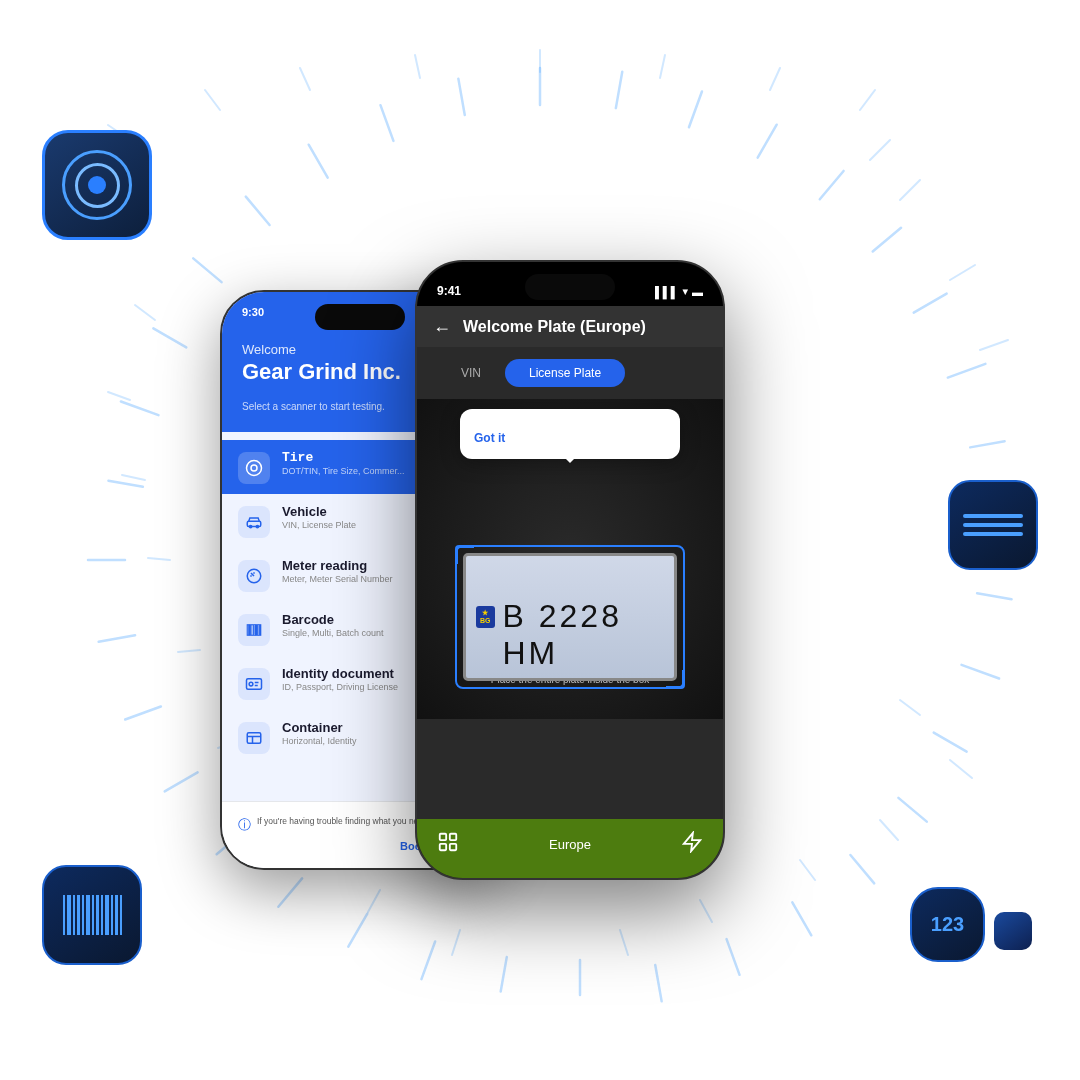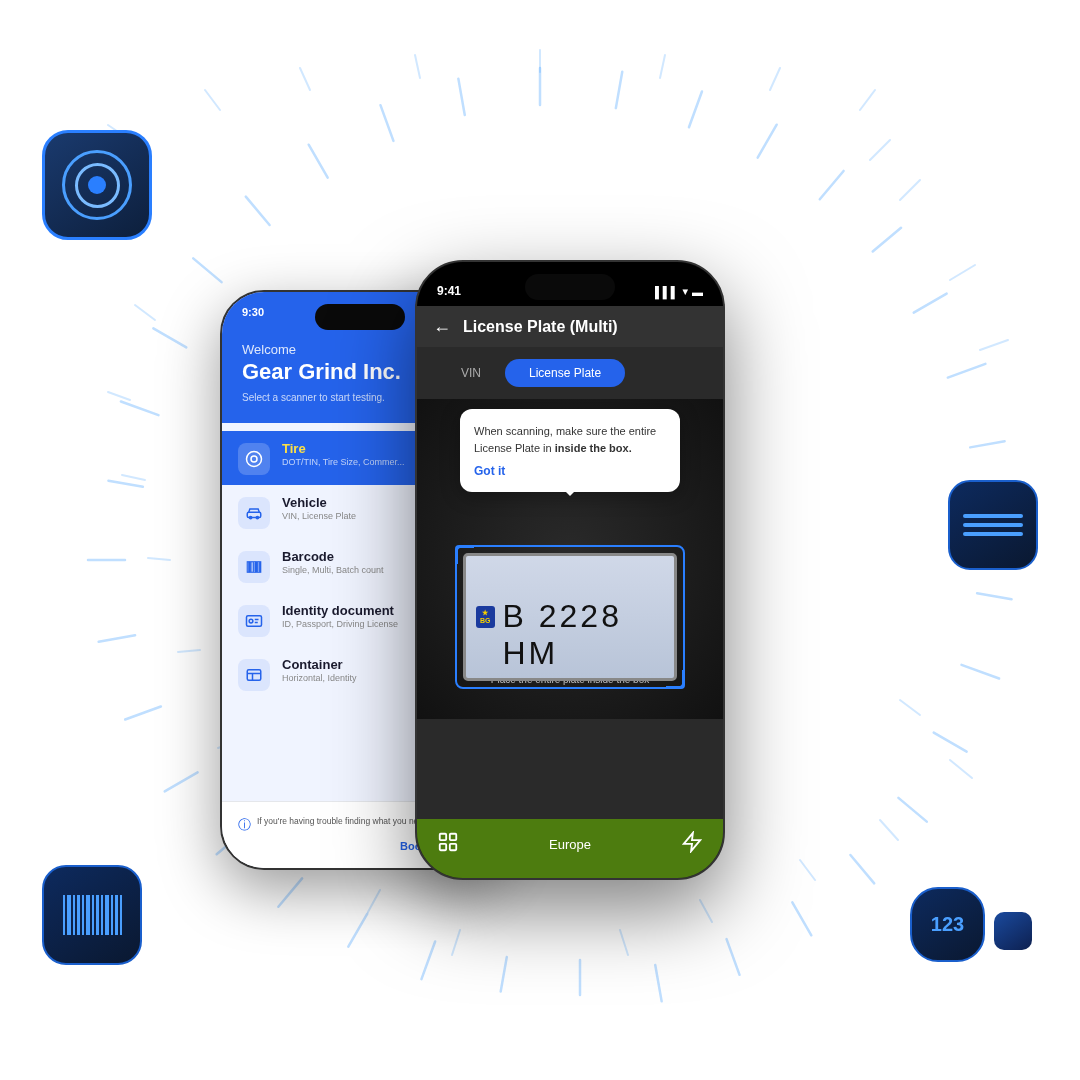--- a/index.html
+++ b/index.html
@@ -154,21 +154,21 @@
     }
     .back-header .company {
       color: #fff;
       font-size: 22px;
       font-weight: 700;
       margin-top: 2px;
     }
     .back-header .subtitle {
       color: rgba(255,255,255,0.75);
       font-size: 10px;
-      margin-top: 7px;
+      margin-top: 16px;
     }
 
     .menu-list {
       padding: 8px 0;
     }
 
     .menu-item {
       display: flex;
       align-items: flex-start;
       padding: 10px 16px;
@@ -192,21 +192,22 @@
     .menu-item.active .menu-icon {
       background: rgba(255,255,255,0.2);
     }
 
     .menu-item-text .title {
       font-size: 13px;
       font-weight: 600;
       color: #1a1a2e;
     }
     .menu-item.active .menu-item-text .title {
-      color: #fde047;
+      color: #ffffff;
+      font-family: Liberation Mono, monospace;
     }
     .menu-item-text .desc {
       font-size: 9px;
       color: #888;
       margin-top: 1px;
     }
     .menu-item.active .menu-item-text .desc {
       color: rgba(255,255,255,0.7);
     }
 
@@ -620,20 +621,34 @@
             <circle cx="7.5" cy="18" r="1.5"></circle>
             <circle cx="16.5" cy="18" r="1.5"></circle>
           </svg>
         </div>
         <div class="menu-item-text">
           <div class="title">Vehicle</div>
           <div class="desc">VIN, License Plate</div>
         </div>
       </div>
 
+      <div class="menu-item">
+        <div class="menu-icon">
+          <svg width="18" height="18" viewBox="0 0 24 24" fill="none" stroke="#2563eb" stroke-width="2">
+            <circle cx="12" cy="12" r="9"></circle>
+            <path d="M12 12 L8 8"></path>
+            <path d="M12 7 L12 9"></path>
+            <path d="M7 12 L9 12"></path>
+          </svg>
+        </div>
+        <div class="menu-item-text">
+          <div class="title">Meter reading</div>
+          <div class="desc">Meter, Meter Serial Number</div>
+        </div>
+      </div>
 
       <div class="menu-item">
         <div class="menu-icon">
           <svg width="18" height="18" viewBox="0 0 24 24" fill="none" stroke="#2563eb" stroke-width="1.5">
             <rect x="3" y="5" width="2" height="14"></rect>
             <rect x="6" y="5" width="1" height="14"></rect>
             <rect x="8" y="5" width="3" height="14"></rect>
             <rect x="12" y="5" width="2" height="14"></rect>
             <rect x="15" y="5" width="1" height="14"></rect>
             <rect x="17" y="5" width="2" height="14"></rect>
@@ -693,36 +708,33 @@
       <span style="font-weight:600; font-size:12px;">9:41</span>
       <div style="display:flex; gap:4px; align-items:center; font-size:11px;">
         <span>▌▌▌</span>
         <span>▾</span>
         <span>▬</span>
       </div>
     </div>
 
     <div class="front-header">
       <span class="back-arrow">←</span>
-      <span class="title">License Plate (Multi)</span>
+      <span class="title">Welcome Plate (Europe)</span>
     </div>
 
     <div class="tab-switch">
       <div class="tab-btn">VIN</div>
       <div class="tab-btn active">License Plate</div>
     </div>
 
     <div class="camera-area">
 
       <div style="position:absolute; inset:0; background:radial-gradient(ellipse at center, #2a2a2a 0%, #111 100%);"></div>
 
       <div class="tooltip-popup">
-        <div class="text">
-          <span>When scanning, make sure the entire License Plate in </span><span class="bold">inside the box.</span>
-        </div>
         <div class="got-it">Got it</div>
       </div>
 
       <div class="scan-instruction" style="position:absolute; top:195px; width:100%; text-align:center;">
         <span>Place the entire plate inside the box</span>
       </div>
 
       <div class="plate-container">
         <div class="scan-frame">
           <div class="license-plate">

